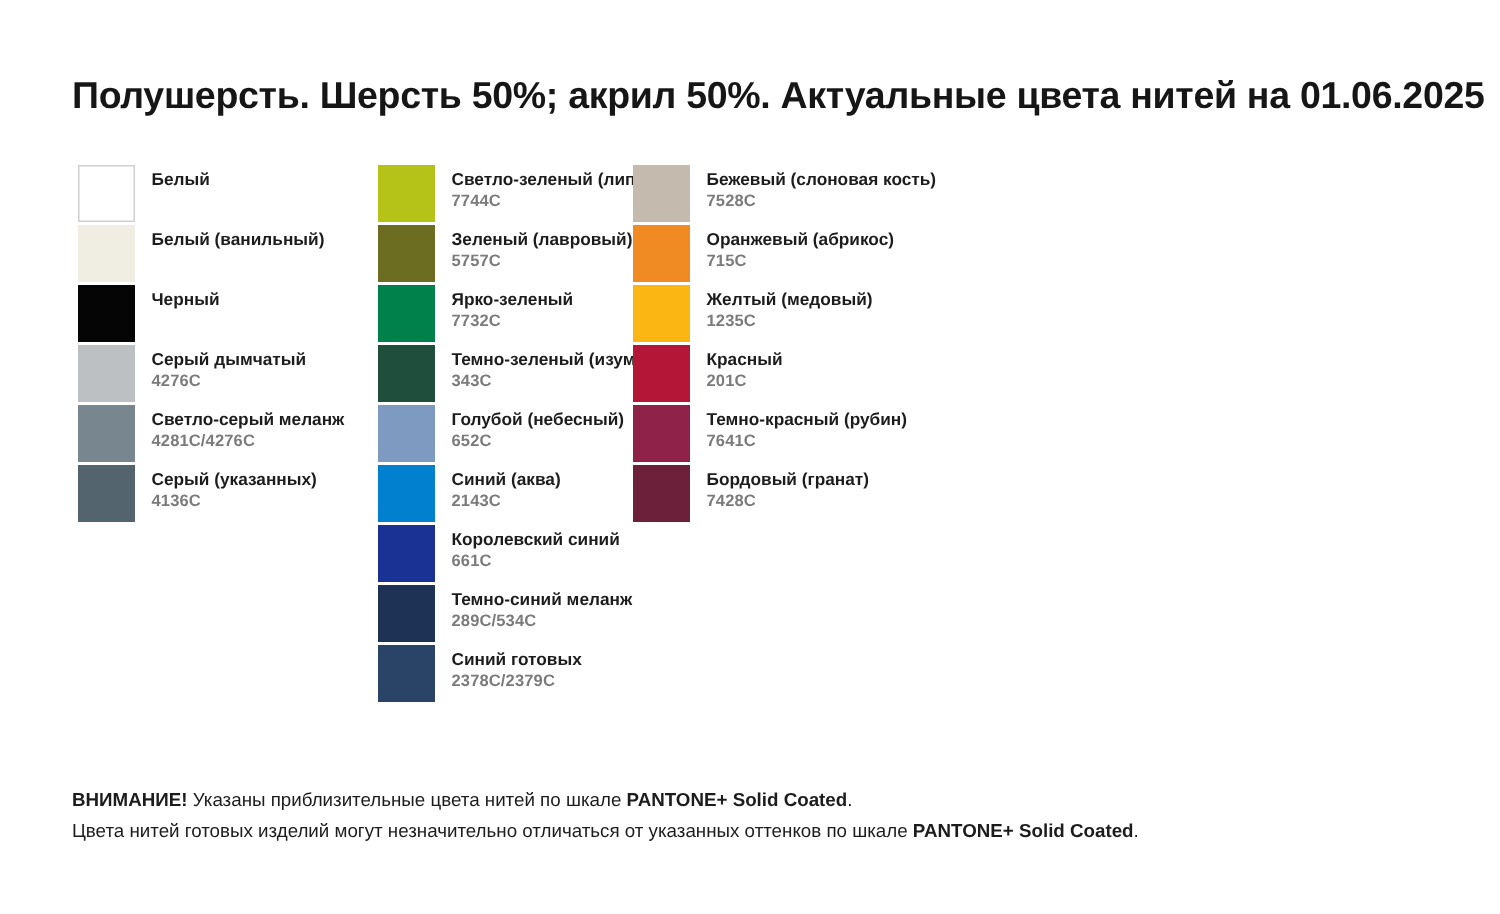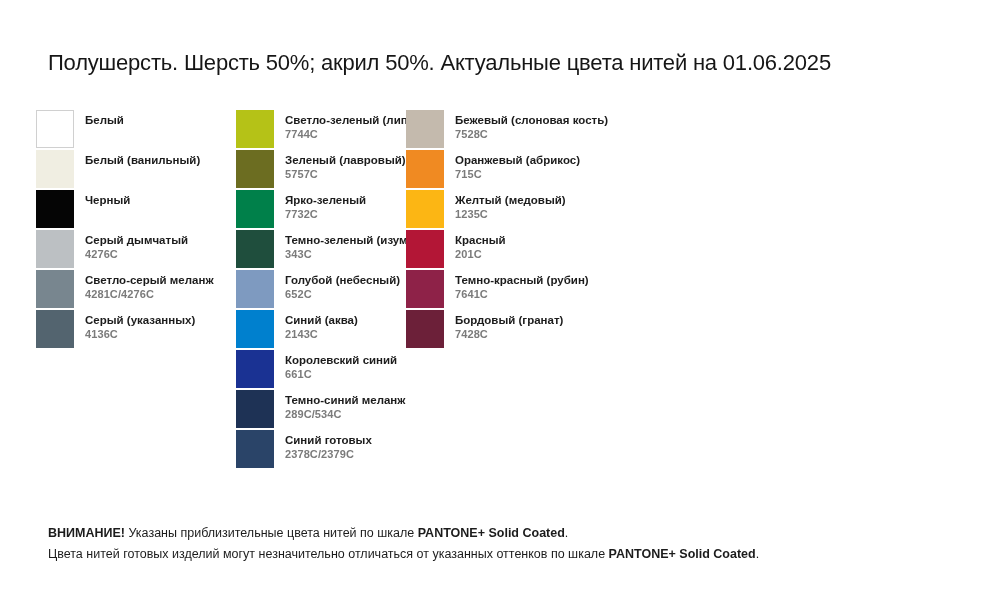--- a/index.html
+++ b/index.html
@@ -20,31 +20,31 @@
     position: absolute;
     inset: 0;
     background: #ffffff;
   }
 
   
   #title {
     position: absolute;
     left: 48px;
     top: 50px;
-    font-size: 22px;
-    font-weight: normal;
+    font-size: 25px;
+    font-weight: bold;
     letter-spacing: -0.2px;
     color: #161616;
     white-space: nowrap;
   }
 
   
   #columns {
     position: absolute;
-    left: 36px;
+    left: 52px;
     top: 110px;
     width: 910px;
     display: flex;
     flex-direction: row;
     align-items: flex-start;
   }
   .column {
     display: flex;
     flex-direction: column;
   }

